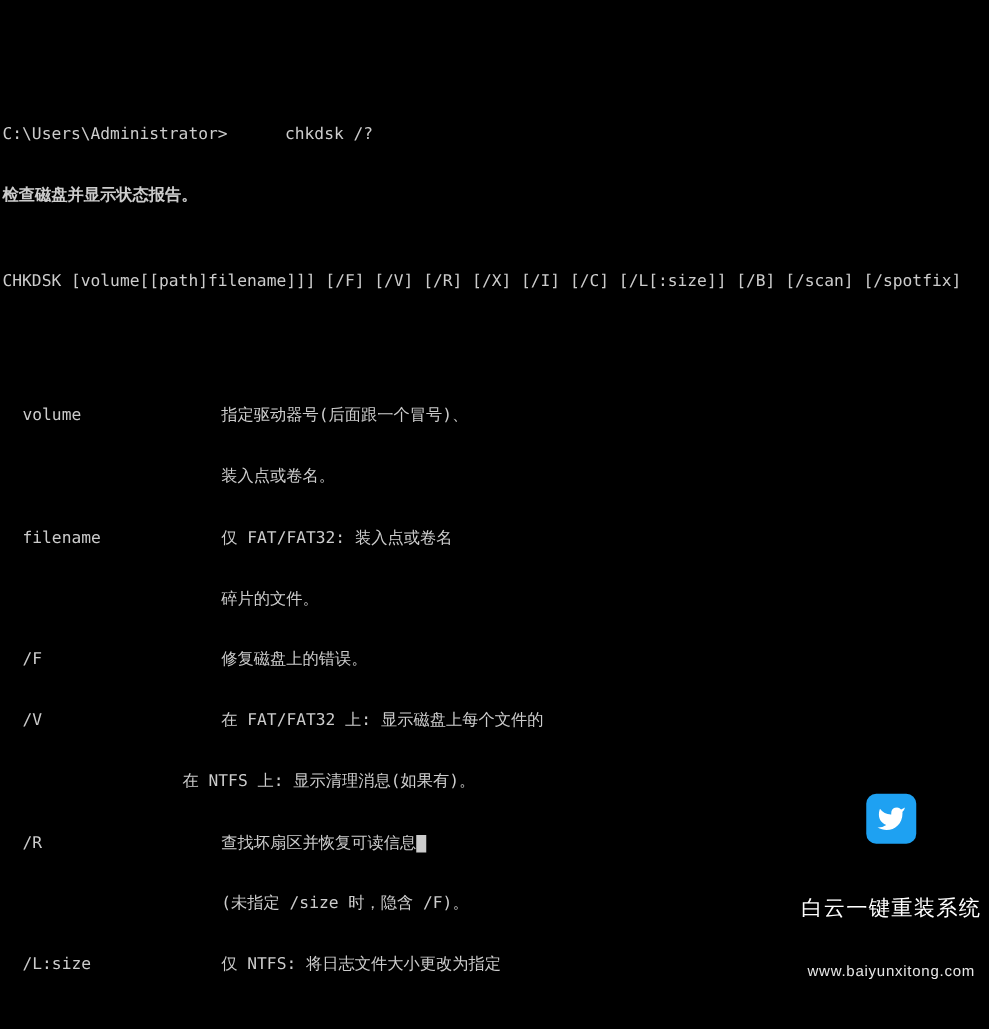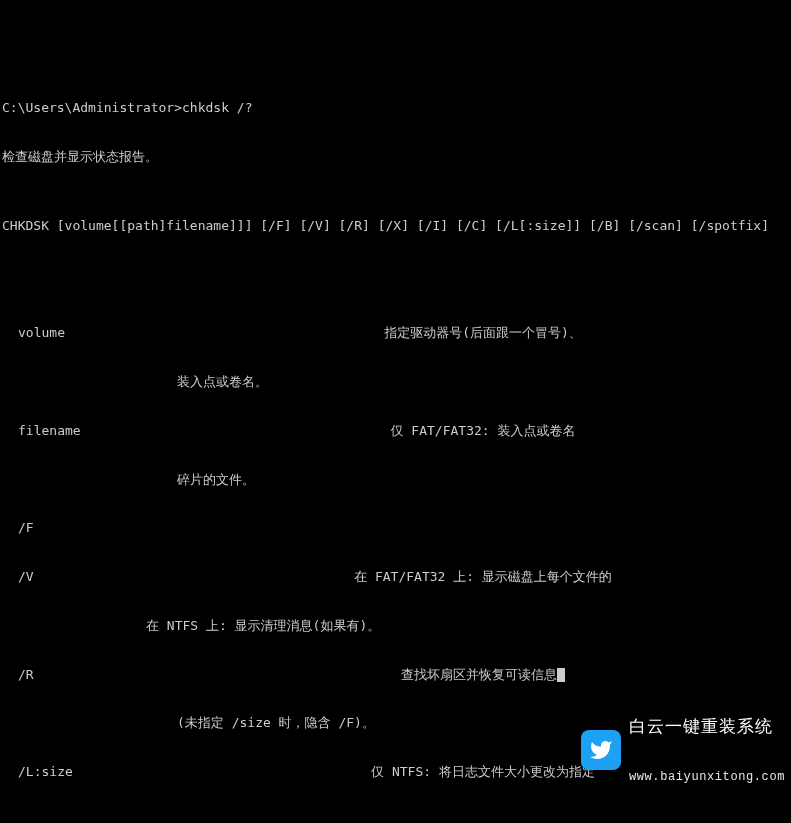--- a/index.html
+++ b/index.html
@@ -11,37 +11,38 @@
       line-height: 1.25;
       width: 791px;
       height: 823px;
       overflow: hidden;
       position: relative;
       white-space: pre;
     }
     .terminal {
       padding: 2px 2px;
     }
-    .prompt-line { display: flex; }
-    .desc { margin-top: 1px; }
+    .prompt-line { display: flex; gap: 46px; }
+    .desc { margin-top: 1px; font-weight: bold; }
     .syntax { margin-top: 20px; }
     .params { margin-top: 26px; }
     .param-row { display: flex; }
     .param-name { width: 175px; padding-left: 16px; flex-shrink: 0; }
-    .param-desc { flex: 1; text-align: center; }
+    .param-desc { flex: 1; }
     .param-desc-cont { padding-left: 175px; }
     .param-desc-offset { padding-left: 144px; }
     .cursor { display: inline-block; width: 8px; height: 14px; background: #ccc; vertical-align: text-bottom; }
     .watermark {
       position: absolute;
       right: 6px;
       bottom: 6px;
       display: flex;
       align-items: center;
       gap: 8px;
+      flex-direction: column;
     }
     .wm-badge {
       width: 40px;
       height: 40px;
       background: #1ea1f2;
       border-radius: 8px;
       display: flex;
       align-items: center;
       justify-content: center;
     }
@@ -52,21 +53,21 @@
     }
     .wm-text { color: #fff; }
     .wm-title {
       font-family: "Microsoft YaHei", sans-serif;
       font-size: 17px;
       font-weight: 500;
       letter-spacing: 1px;
       white-space: nowrap;
     }
     .wm-url {
-      font-family: Liberation Mono, monospace;
+      font-family: Liberation Sans, sans-serif;
       font-size: 12px;
       letter-spacing: 0.6px;
       color: #e8e8e8;
       white-space: nowrap;
       text-align: center;
     }
   </style>
 </head>
 <body>
 
@@ -76,21 +77,21 @@
   <div class="prompt-line">
     <span>C:\Users\Administrator&gt;</span><span>chkdsk /?</span>
   </div>
   <div class="desc">检查磁盘并显示状态报告。</div>
   <div class="syntax">CHKDSK [volume[[path]filename]]] [/F] [/V] [/R] [/X] [/I] [/C] [/L[:size]] [/B] [/scan] [/spotfix]</div>
   <div class="params">
     <div class="param-row"><span class="param-name">volume</span><span class="param-desc">指定驱动器号(后面跟一个冒号)、</span></div>
     <div class="param-desc-cont">装入点或卷名。</div>
     <div class="param-row"><span class="param-name">filename</span><span class="param-desc">仅 FAT/FAT32: 装入点或卷名</span></div>
     <div class="param-desc-cont">碎片的文件。</div>
-    <div class="param-row"><span class="param-name">/F</span></div>
+    <div class="param-row"><span class="param-name">/F</span><span class="param-desc">修复磁盘上的错误。</span></div>
     <div class="param-row"><span class="param-name">/V</span><span class="param-desc">在 FAT/FAT32 上: 显示磁盘上每个文件的</span></div>
     <div class="param-desc-offset">在 NTFS 上: 显示清理消息(如果有)。</div>
     <div class="param-row"><span class="param-name">/R</span><span class="param-desc"><span>查找坏扇区并恢复可读信息</span><span class="cursor"></span></span></div>
     <div class="param-desc-cont">(未指定 /size 时，隐含 /F)。</div>
     <div class="param-row"><span class="param-name">/L:size</span><span class="param-desc">仅 NTFS: 将日志文件大小更改为指定</span></div>
     
     
     
     
     

